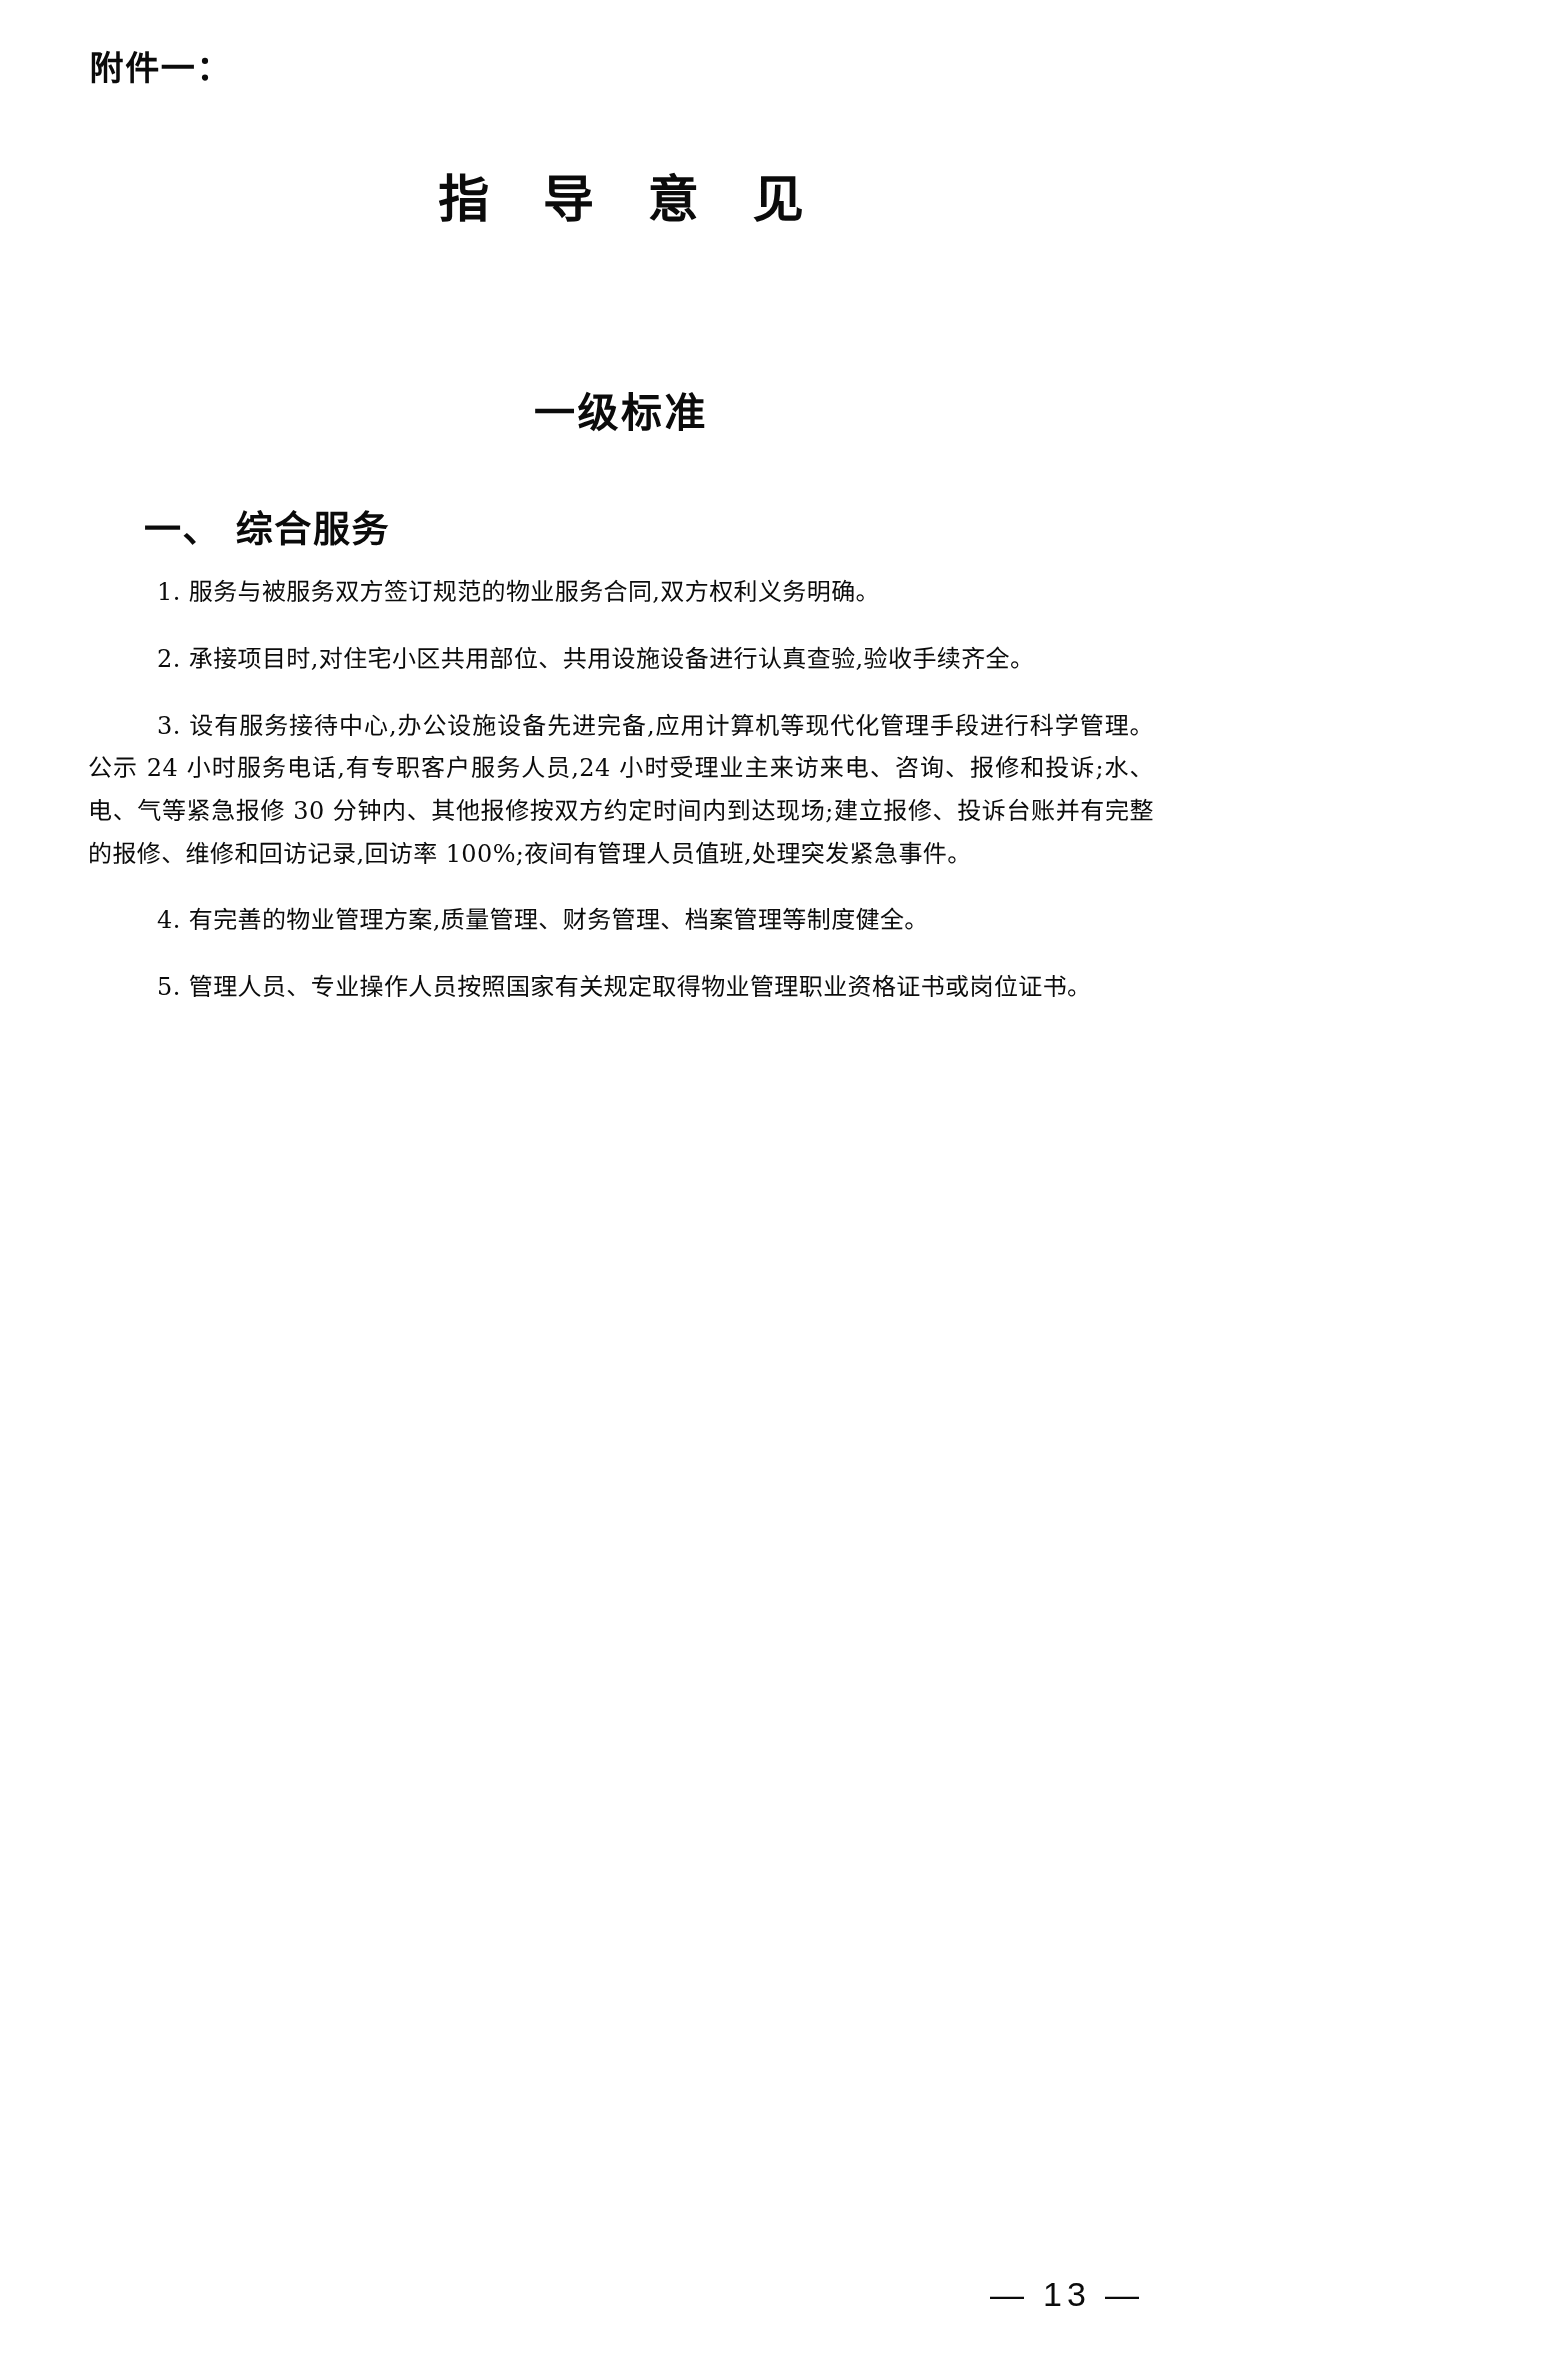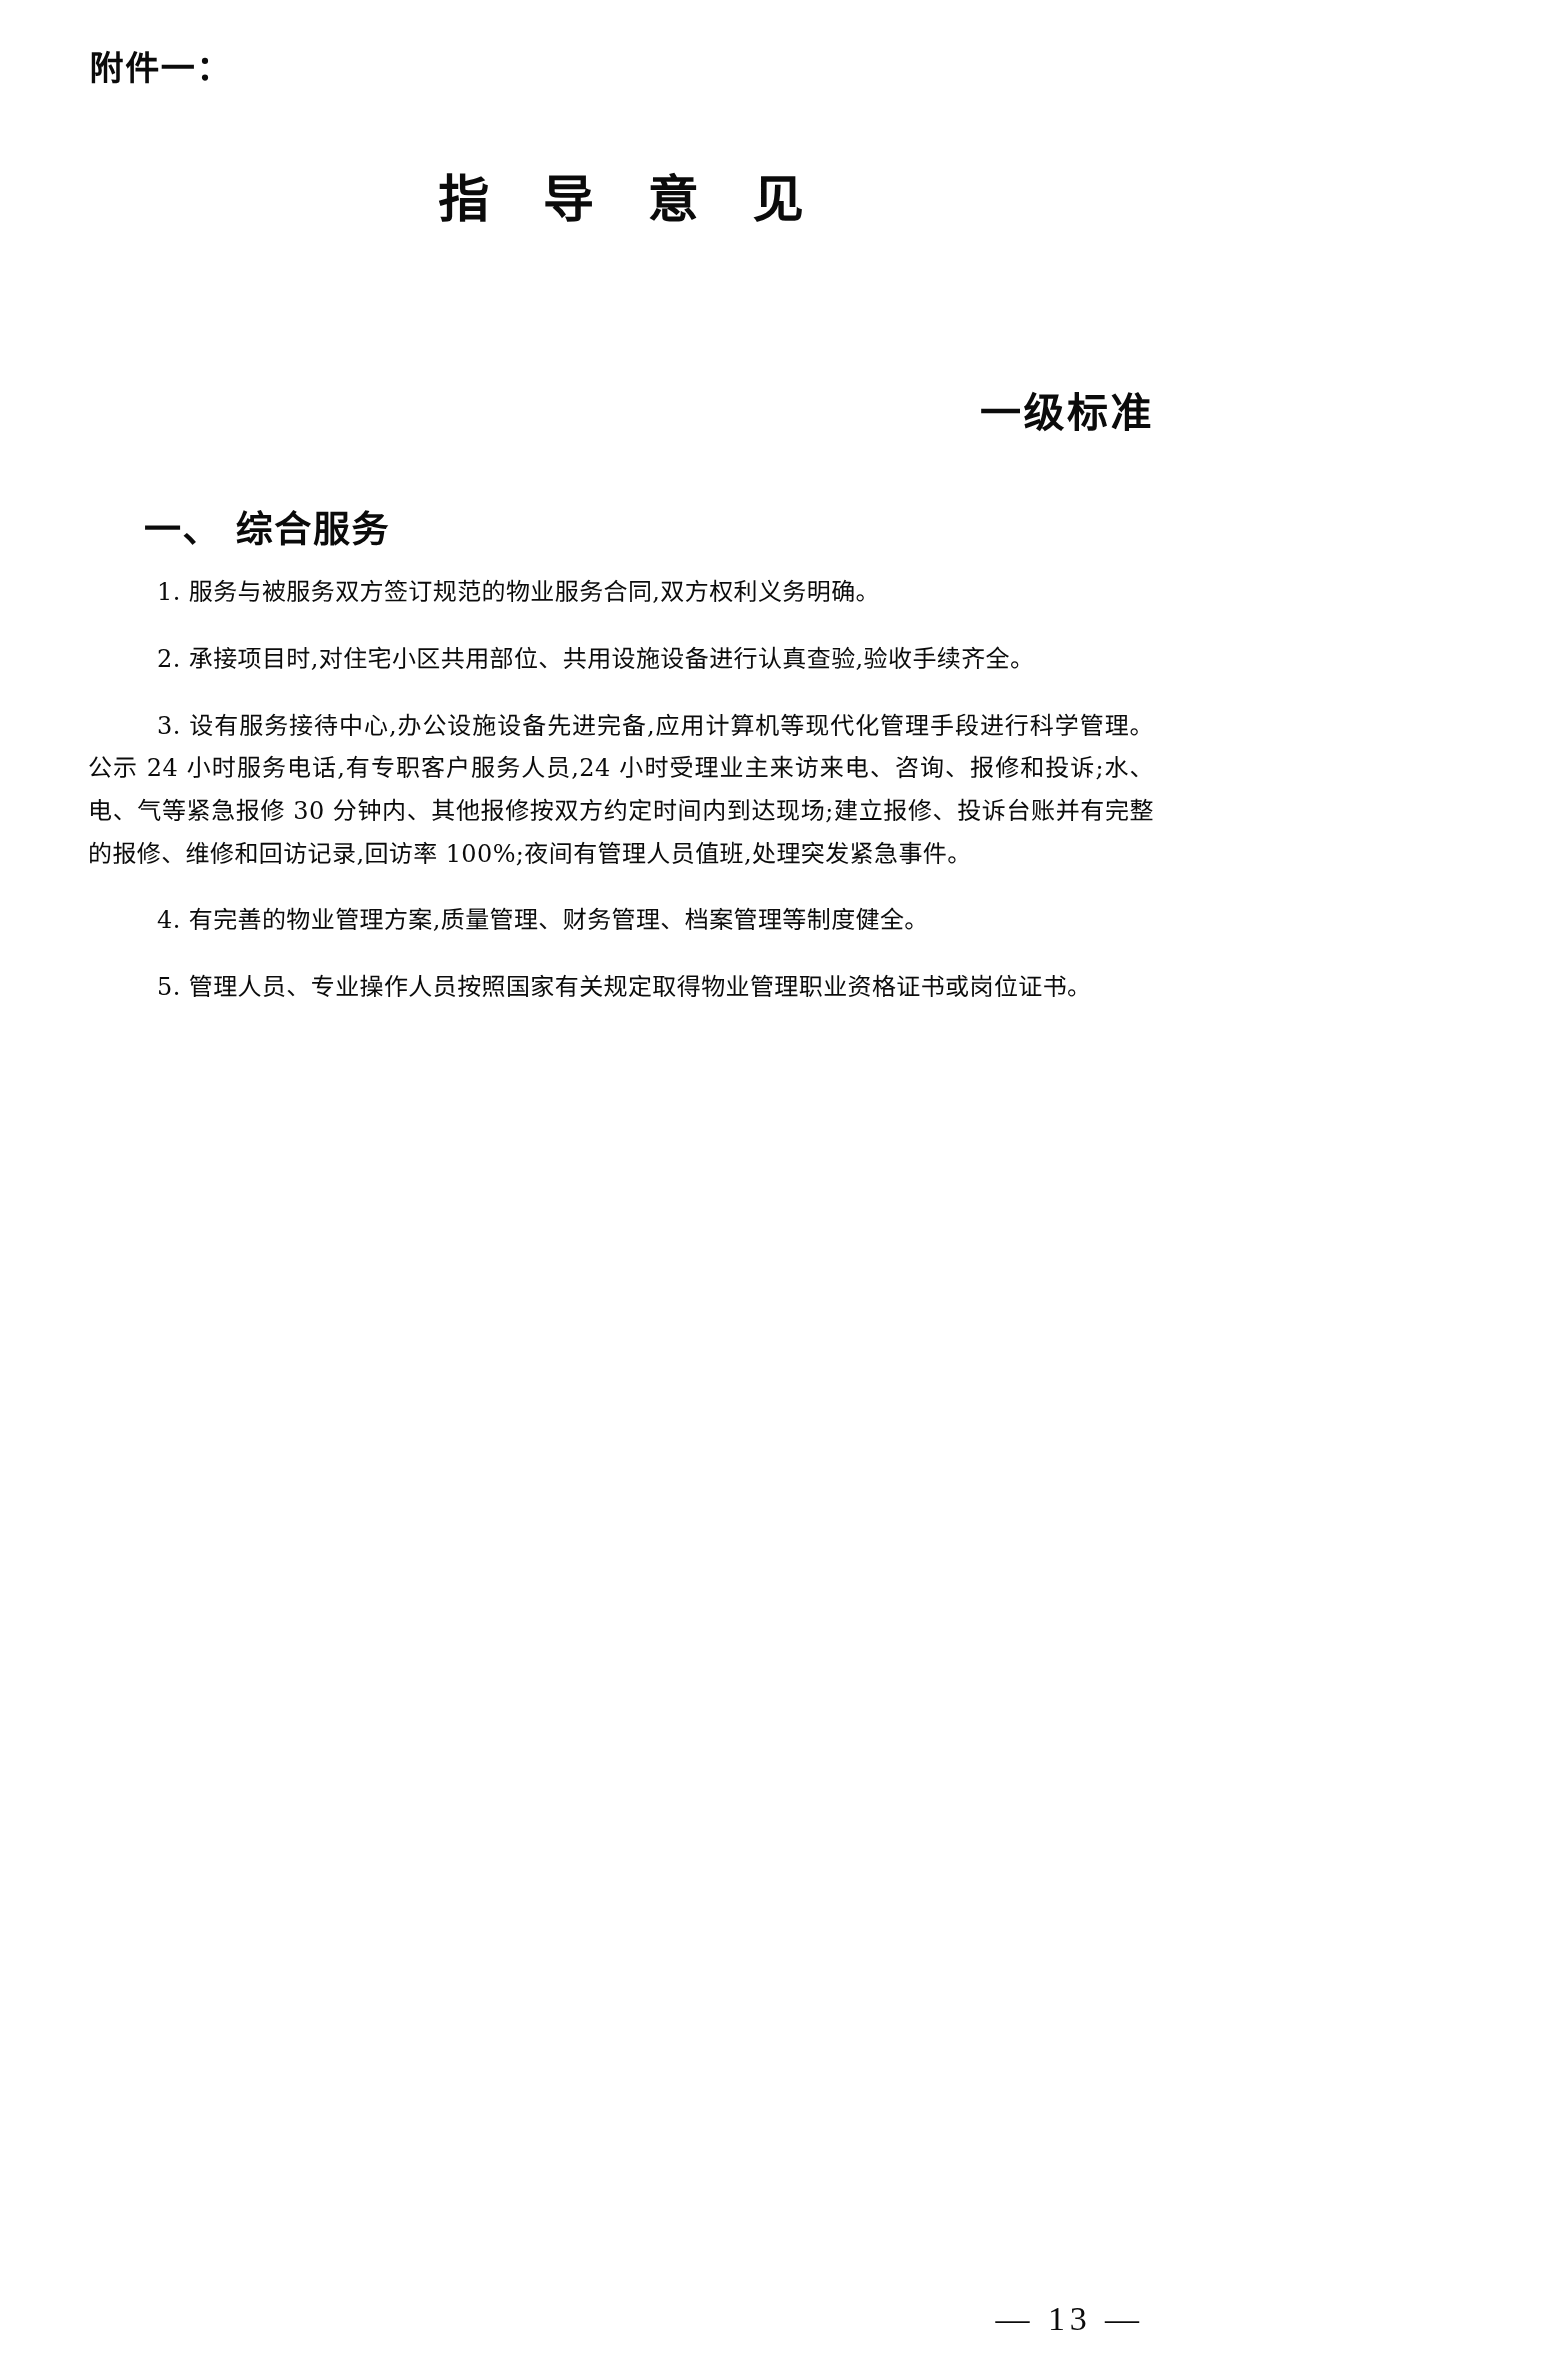--- a/index.html
+++ b/index.html
@@ -41,21 +41,21 @@
     margin-top: 78px;
   }
   .doc-title .line2 {
     display: block;
     letter-spacing: 18px;
     margin-top: 18px;
     padding-left: 18px;
   }
 
   .level-heading {
-    text-align: right;
+    text-align: center;
     font-family: "DejaVu Sans", "Liberation Sans", sans-serif;
     font-weight: 700;
     font-size: 41px;
     letter-spacing: 2.5px;
     margin-top: 144px;
   }
 
   .section-heading {
     font-family: "DejaVu Sans", "Liberation Sans", sans-serif;
     font-weight: 700;
@@ -71,23 +71,23 @@
     text-align: justify;
     text-justify: inter-ideograph;
     margin-top: 18px;
     text-indent: 69px;
     letter-spacing: 0.4px;
   }
 
   .footer {
     position: absolute;
     right: 98px;
-    bottom: 28px;
+    bottom: 52px;
     font-size: 34px;
-    font-family: Liberation Serif, serif;
+    font-family: Liberation Sans, sans-serif;
     letter-spacing: 4.9px;
   }
 </style>
 </head>
 <body>
 
 <div class="page">
 
   <div class="attachment-label">附件一：</div>
 

